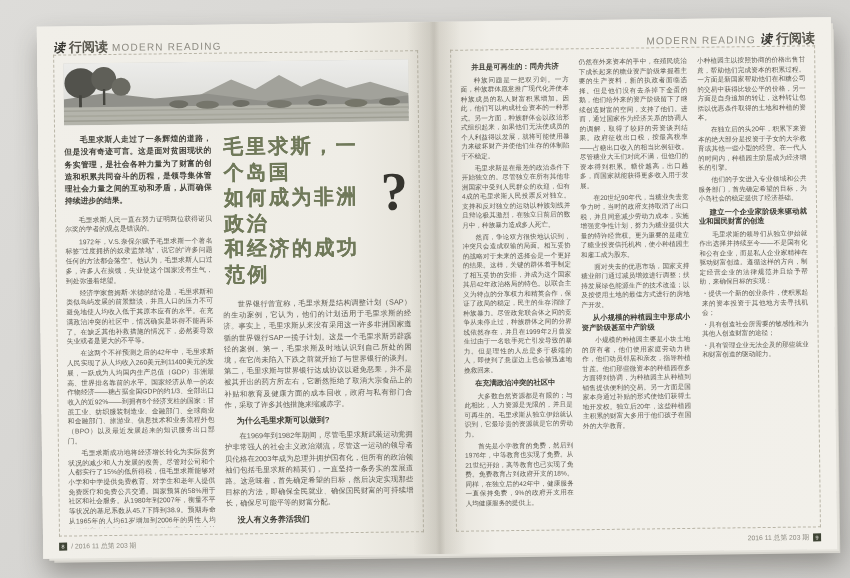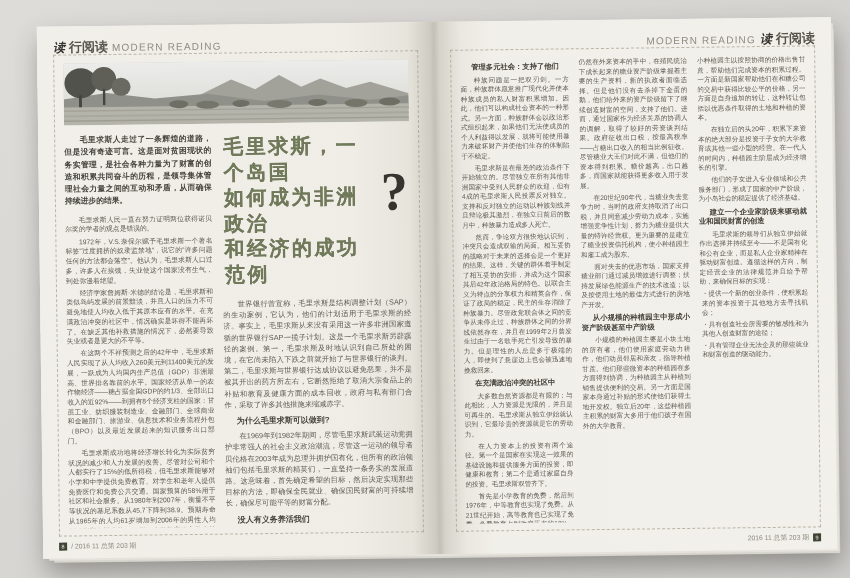--- a/index.html
+++ b/index.html
@@ -124,43 +124,42 @@
     <div class="page right">
       <div class="page-header right-h">
         <span class="logo-en">MODERN READING</span>
         <span class="logo-glyph">读</span>
         <span class="logo-cn">行阅读</span>
       </div>
 
       <div class="dashed">
         <div class="rp-body">
           <div class="rcol">
-            <div class="sec">管理多元社会：支持了他们</div>
+            <div class="sec">并且是可再生的：同舟共济</div>
             <p class="para">种族问题是一把双刃剑。一方面，种族群体愿意推广现代化并使本种族成员的私人财富积累增加。因此，他们可以构成社会资本的一种形式。另一方面，种族群体会以政治形式组织起来，如果他们无法使成员的个人利益得以发展，就将可能使用暴力来破坏财产并使他们生存的体制陷于不稳定。</p>
             <p class="para">毛里求斯是在最差的政治条件下开始独立的。尽管独立在所有其他非洲国家中受到人民群众的欢迎，但有4成的毛里求斯人民投票反对独立。支持和反对独立的运动以种族划线并且辩论极其激烈，在独立日前后的数月中，种族暴力造成多人死亡。</p>
             <p class="para">然而，争论双方很快地认识到，冲突只会造成双输的局面。相互妥协的战略对于未来的选择会是一个更好的结果。这样，关键的群体着手制定了相互妥协的安排，并成为这个国家其后42年政治格局的特色。以联合主义为特点的分享权力和精英合作，保证了政局的稳定，民主的生存消除了种族暴力。尽管政党联合体之间的竞争从未停止过，种族群体之间的分界线依然存在，并且在1999年2月曾发生过由于一名歌手死亡引发导致的暴力。但是理性的人总是多于极端的人，即使到了悬崖边上也会被迅速地挽救回来。</p>
             <div class="sec">在充满政治冲突的社区中</div>
             <p class="para">大多数自然资源都是有限的；与此相比，人力资源是无限的，并且是可再生的。毛里求斯从独立伊始就认识到，它最珍贵的资源就是它的劳动力。</p>
-            <p class="para">在人力资本上的投资有两个途径。第一个是国家在实现这一效果的基础设施和提供服务方面的投资，即健康和教育；第二个是通过家庭自身的投资。毛里求斯双管齐下。</p>
             <p class="para">首先是小学教育的免费，然后到1976年，中等教育也实现了免费。从21世纪开始，高等教育也已实现了免费。免费教育占到政府开支的18%。同样，在独立后的42年中，健康服务一直保持免费，9%的政府开支用在人均健康服务的提供上。</p>
 
           </div>
 
           <div class="rcol">
             <p class="para cont">仍然在外来资本的手中，在殖民统治下成长起来的糖业资产阶级掌握着主要的生产资料，新的执政者面临选择。但是他们没有去杀掉下金蛋的鹅，他们给外来的资产阶级留下了继续创造财富的空间，支持了他们。进而，通过国家作为经济关系的协调人的调解，取得了较好的劳资谈判结果。政府征收出口税，按最高税率——占糖出口收入的相当比例征收。尽管糖业大王们对此不满，但他们的资本得到积累。糖价越高，出口越多，而国家就能获得更多收入用于发展。</p>
             <p class="para">在20世纪90年代，当糖业失去竞争力时，当时的政府支持取消了出口税，并且同意减少劳动力成本，实施增强竞争性计划，努力为糖业提供大量的特许经营权。更为重要的是建立了糖业投资信托机构，使小种植园主和雇工成为股东。</p>
             <p class="para">面对失去的优惠市场，国家支持糖业部门通过减员增效进行调整；扶持发展绿色能源生产的技术改造；以及按使用土地的最佳方式进行的房地产开发。</p>
             <div class="sec">从小规模的种植园主中形成小资产阶级甚至中产阶级</div>
             <p class="para">小规模的种植园主要是小块土地的所有者，他们使用家庭劳动力耕作，他们动员邻居和亲友，指导种植甘蔗。他们那些微资本的种植园在多方面得到协调，为种植园主从种植到销售提供便利的交易。另一方面是国家本身通过补贴的形式使他们获得土地开发权。独立后20年，这些种植园主积累的财富大多用于他们孩子在国外的大学教育。</p>
           </div>
 
           <div class="rcol">
             <p class="para cont">小种植园主以按照协商的价格出售甘蔗，帮助他们完成资本的积累过程。一方面是新国家帮助他们在和糖公司的交易中获得比较公平的价格，另一方面是自身追加的转让，这种转让包括以优惠条件取得的土地和种植的资本。</p>
             <p class="para">在独立后的头20年，积累下来资本的绝大部分是投资于子女的大学教育或其他一些小型的经营。在一代人的时间内，种植园主阶层成为经济增长的引擎。</p>
-            <p class="para">他们的子女进入专业领域和公共服务部门，形成了国家的中产阶级，为小岛社会的稳定提供了经济基础。</p>
+            <p class="para">他们的子女进入专业领域和公共服务部门，首先确定希望的目标，为小岛社会的稳定提供了经济基础。</p>
             <div class="sec">建立一个企业家阶级来驱动就业和国民财富的创造</div>
             <p class="para">毛里求斯的领导们从独立伊始就作出选择并持续至今——不是国有化和公有企业，而是私人企业家精神在驱动财富创造。遵循这样的方向，制定经营企业的法律规范并且给予帮助，来确保目标的实现：</p>
             <p class="bullet">・提供一个新的创业条件，使积累起来的资本投资于其他地方去寻找机会；</p>
             <p class="bullet">・具有创造社会所需要的敏感性和为其他人创造财富的途径；</p>
             <p class="bullet">・具有管理企业无法企及的那些就业和财富创造的驱动能力。</p>
           </div>
         </div>
       </div>
 
       <div class="page-footer fr">

